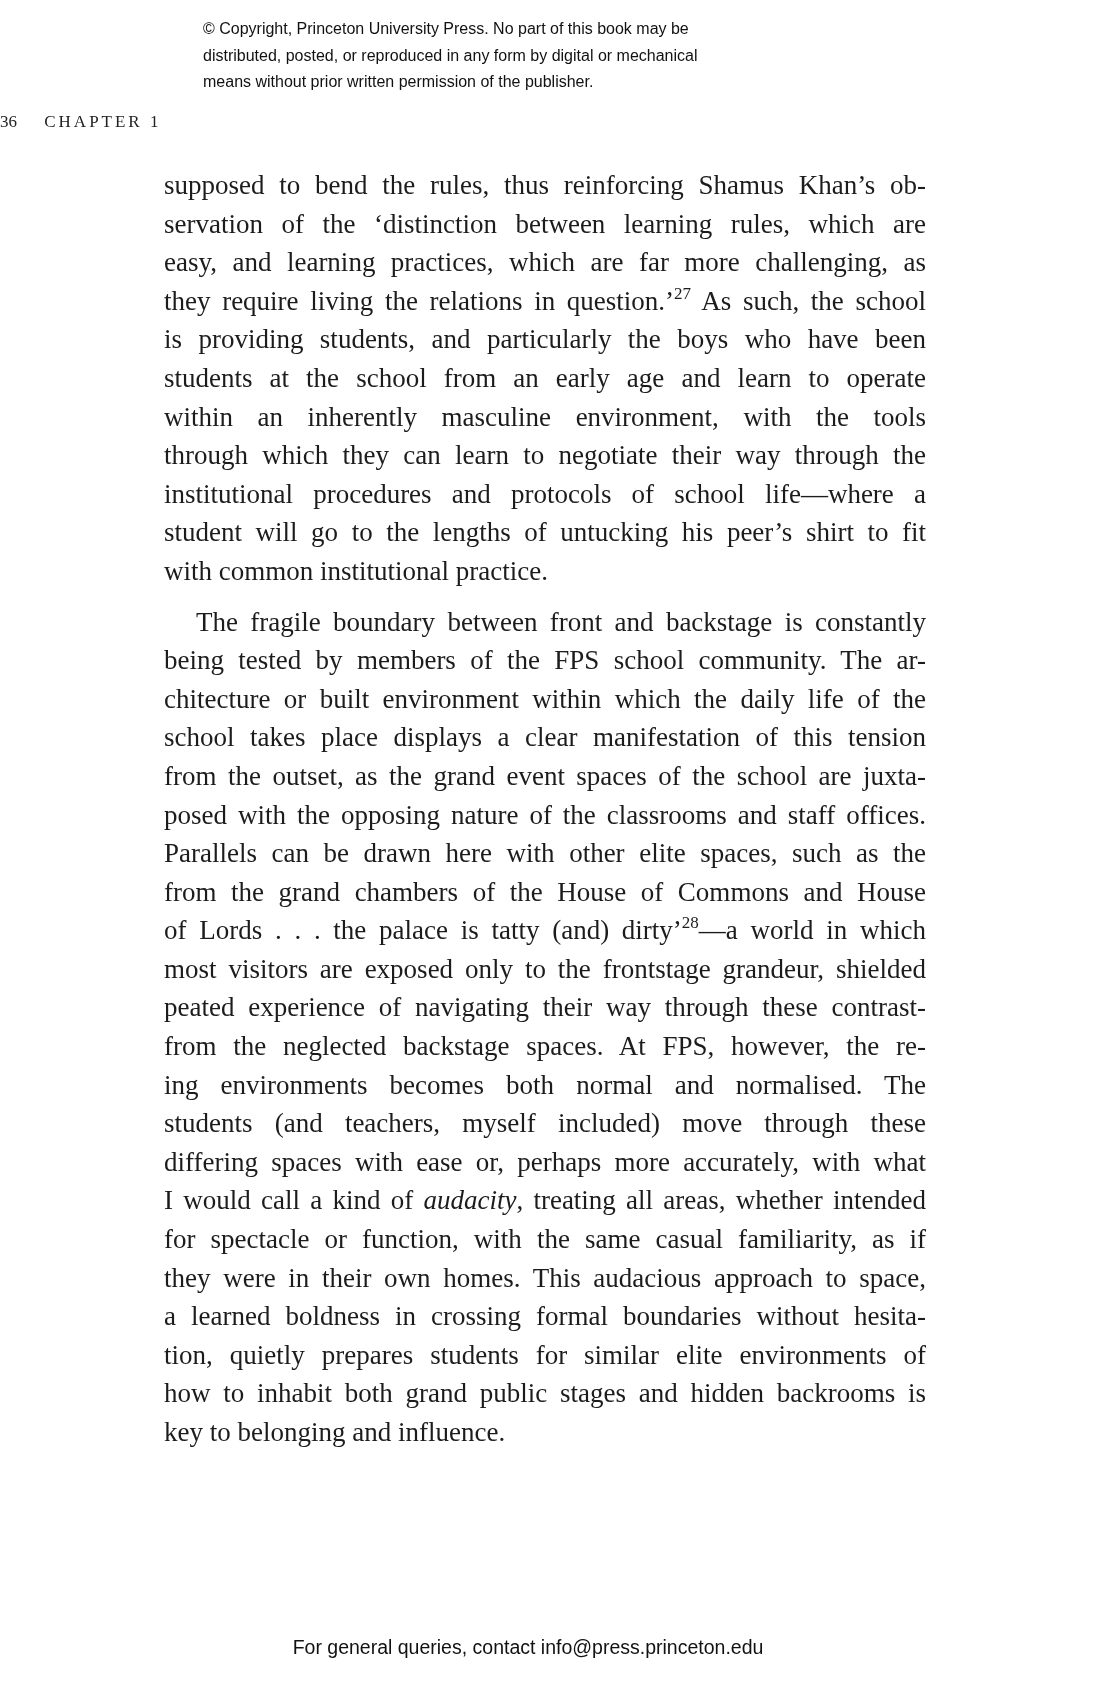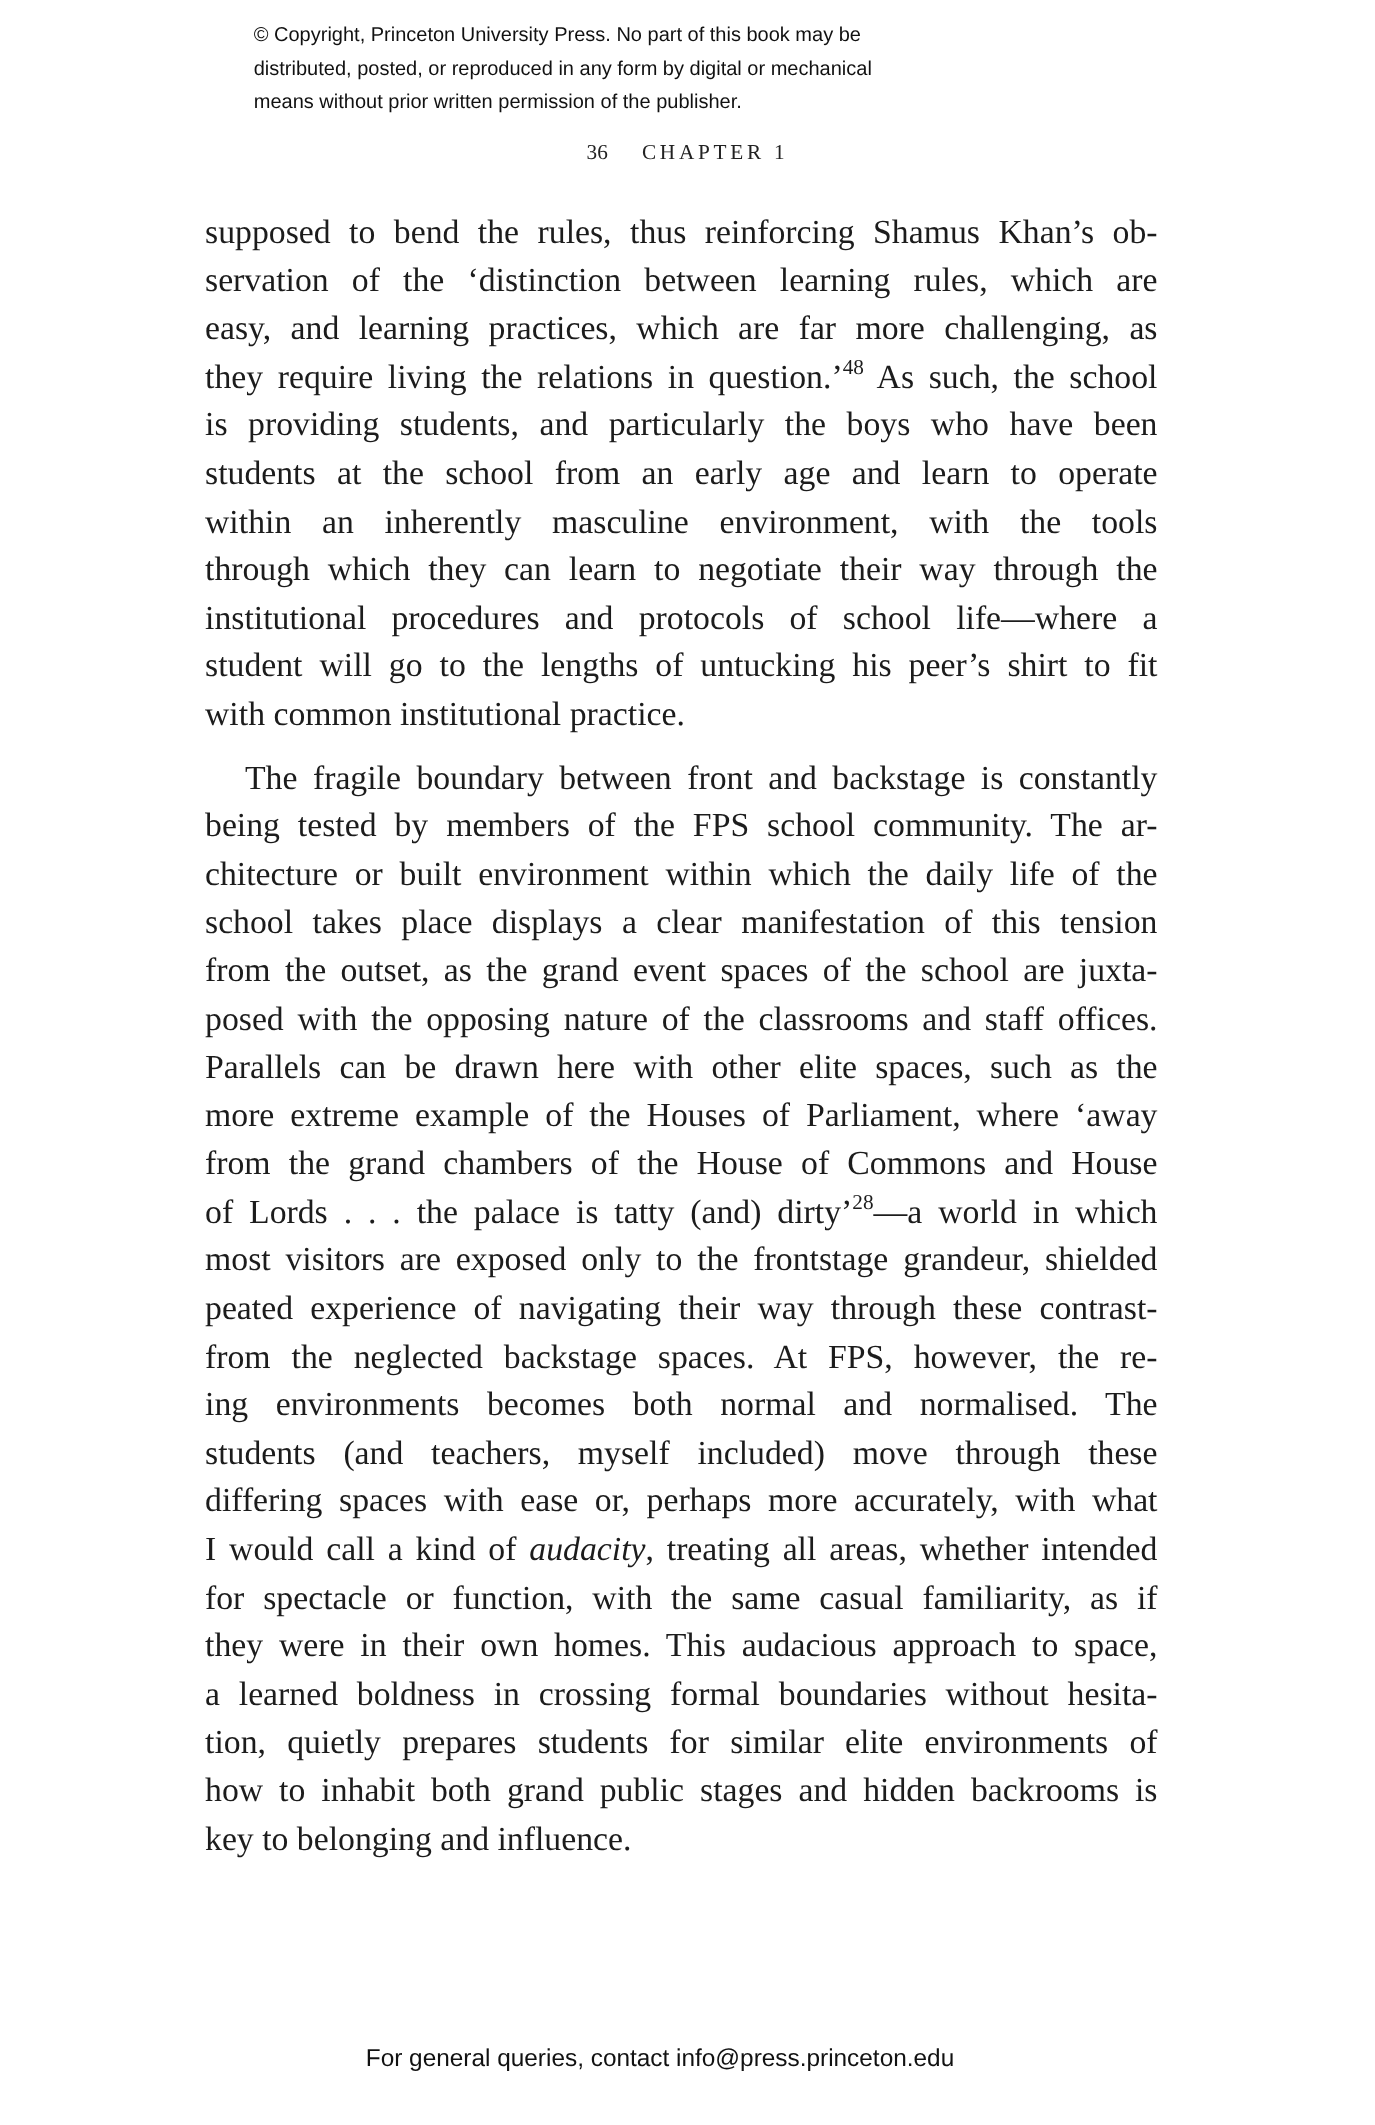--- a/index.html
+++ b/index.html
@@ -3,21 +3,21 @@
 <meta charset="utf-8">
 <style>
   html, body { margin: 0; padding: 0; background: #ffffff; }
   body { width: 1100px; height: 1700px; position: relative; overflow: hidden; color: #1a1a1a; }
   .notice {
     position: absolute; left: 203px; top: 16px; width: 720px;
     font-family: "Liberation Sans", sans-serif; font-size: 16px; line-height: 26.5px; color: #111;
   }
   .notice div { white-space: nowrap; }
   .running-head {
-    position: absolute; left: 0; width: 1100px; top: 112px; text-align: center;
+    position: absolute; left: 0; width: 1100px; top: 112px; text-align: left;
     font-family: "Liberation Serif", serif; font-size: 17px; letter-spacing: 3px; color: #222;
   }
   .running-head .pg { letter-spacing: 0; margin-right: 20px; }
   .body-text {
     position: absolute; left: 164px; top: 166px; width: 762px;
     font-family: "Liberation Serif", serif; font-size: 27px; line-height: 38.6px; color: #1c1c1c;
   }
   .line { display: block; white-space: nowrap; text-align: justify; text-align-last: justify; height: 38.6px; }
   .line.last { text-align-last: left; }
   .line.indent { padding-left: 32px; margin-top: 12px; }
@@ -40,38 +40,37 @@
 <div class="running-head">
   <span class="pg">36</span>
   <span>CHAPTER 1</span>
 </div>
 
 <div class="body-text">
   <div>
     <span class="line">supposed to bend the rules, thus reinforcing Shamus Khan’s ob-</span>
     <span class="line">servation of the ‘distinction between learning rules, which are</span>
     <span class="line">easy, and learning practices, which are far more challenging, as</span>
-    <span class="line"><span>they require living the relations in question.’</span><sup>48</sup><span> As such, the school</span></span>
+    <span class="line"><span>they require living the relations in question.’</span><sup>27</sup><span> As such, the school</span></span>
     <span class="line">is providing students, and particularly the boys who have been</span>
     <span class="line">students at the school from an early age and learn to operate</span>
     <span class="line">within an inherently masculine environment, with the tools</span>
     <span class="line">through which they can learn to negotiate their way through the</span>
     <span class="line">institutional procedures and protocols of school life—where a</span>
     <span class="line">student will go to the lengths of untucking his peer’s shirt to fit</span>
     <span class="line last">with common institutional practice.</span>
   </div>
   <div>
     <span class="line indent">The fragile boundary between front and backstage is constantly</span>
     <span class="line">being tested by members of the FPS school community. The ar-</span>
     <span class="line">chitecture or built environment within which the daily life of the</span>
     <span class="line">school takes place displays a clear manifestation of this tension</span>
     <span class="line">from the outset, as the grand event spaces of the school are juxta-</span>
     <span class="line">posed with the opposing nature of the classrooms and staff offices.</span>
     <span class="line">Parallels can be drawn here with other elite spaces, such as the</span>
-    <span class="line">more extreme example of the Houses of Parliament, where ‘away</span>
     <span class="line">from the grand chambers of the House of Commons and House</span>
     <span class="line"><span>of Lords . . . the palace is tatty (and) dirty’</span><sup>28</sup><span>—a world in which</span></span>
     <span class="line">most visitors are exposed only to the frontstage grandeur, shielded</span>
     <span class="line">peated experience of navigating their way through these contrast-</span>
     <span class="line">from the neglected backstage spaces. At FPS, however, the re-</span>
     <span class="line">ing environments becomes both normal and normalised. The</span>
     <span class="line">students (and teachers, myself included) move through these</span>
     <span class="line">differing spaces with ease or, perhaps more accurately, with what</span>
     <span class="line"><span>I would call a kind of </span><em>audacity</em><span>, treating all areas, whether intended</span></span>
     <span class="line">for spectacle or function, with the same casual familiarity, as if</span>

